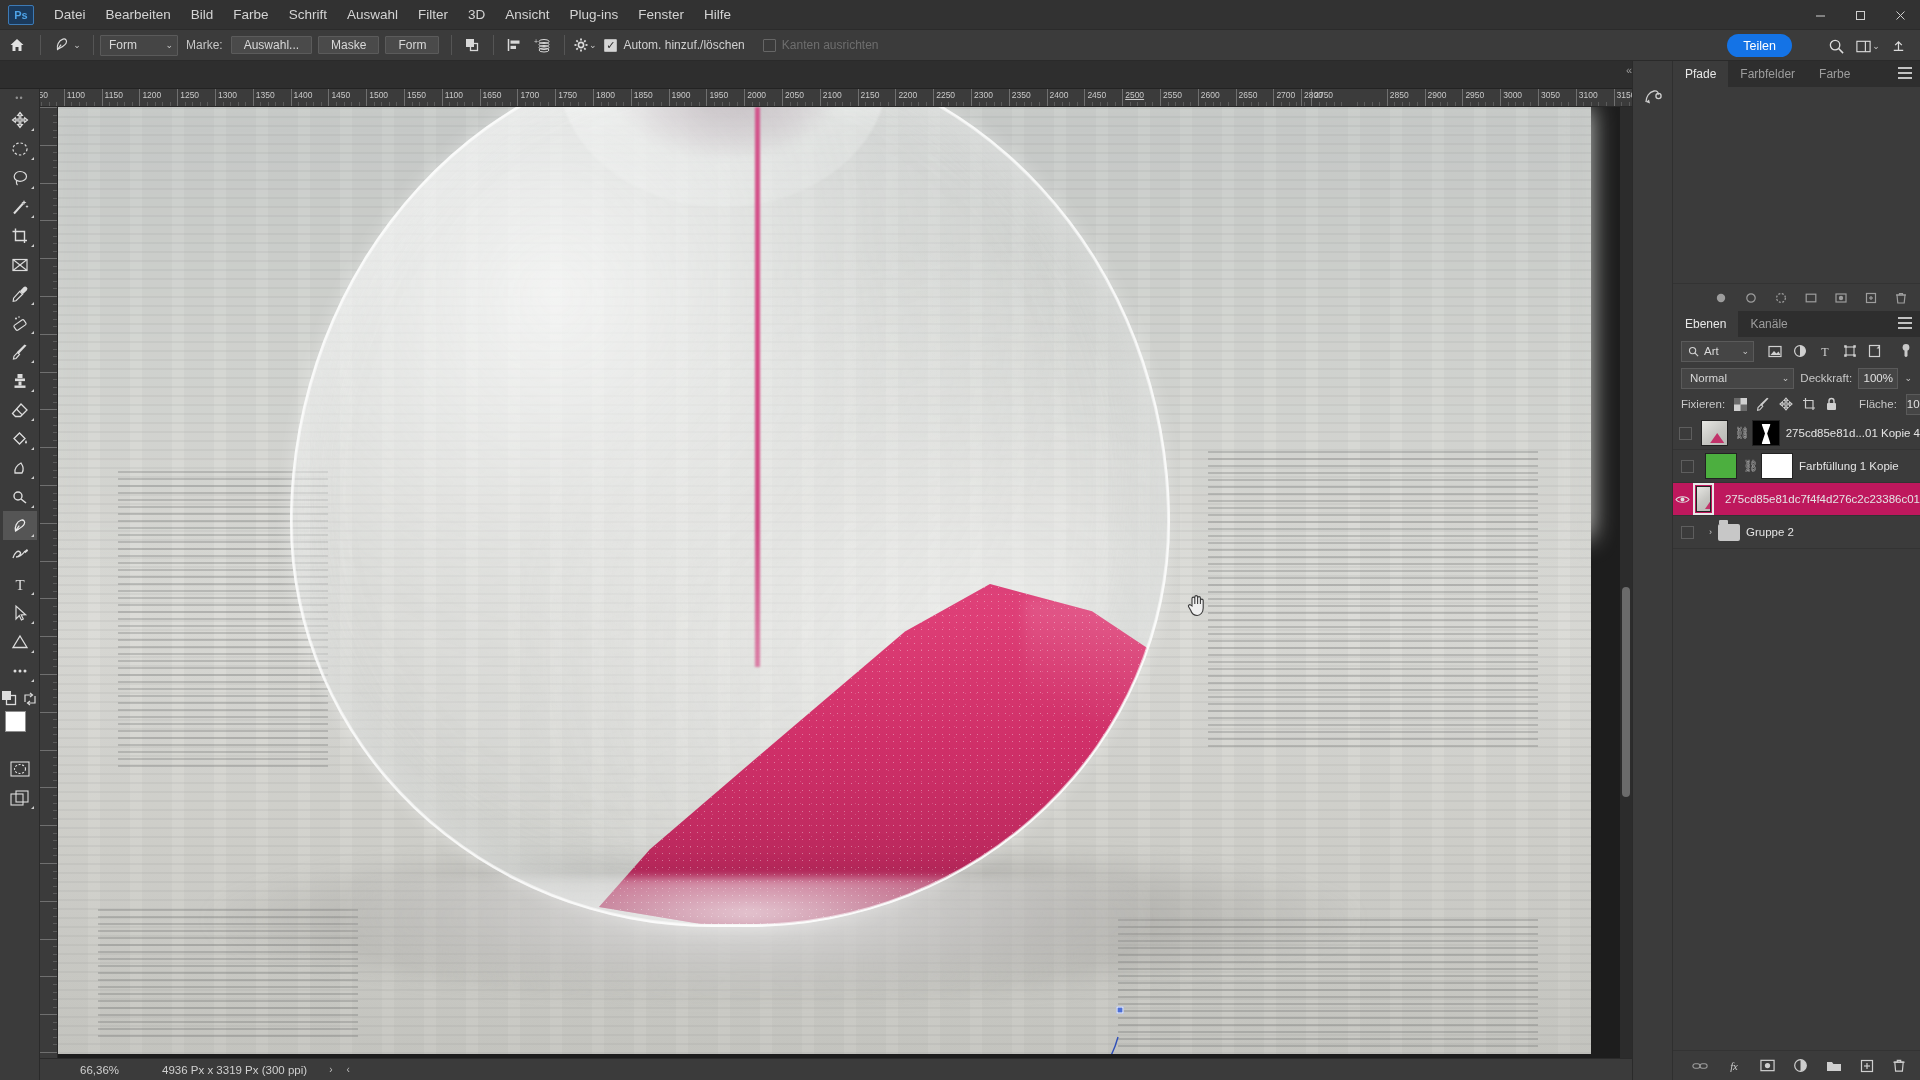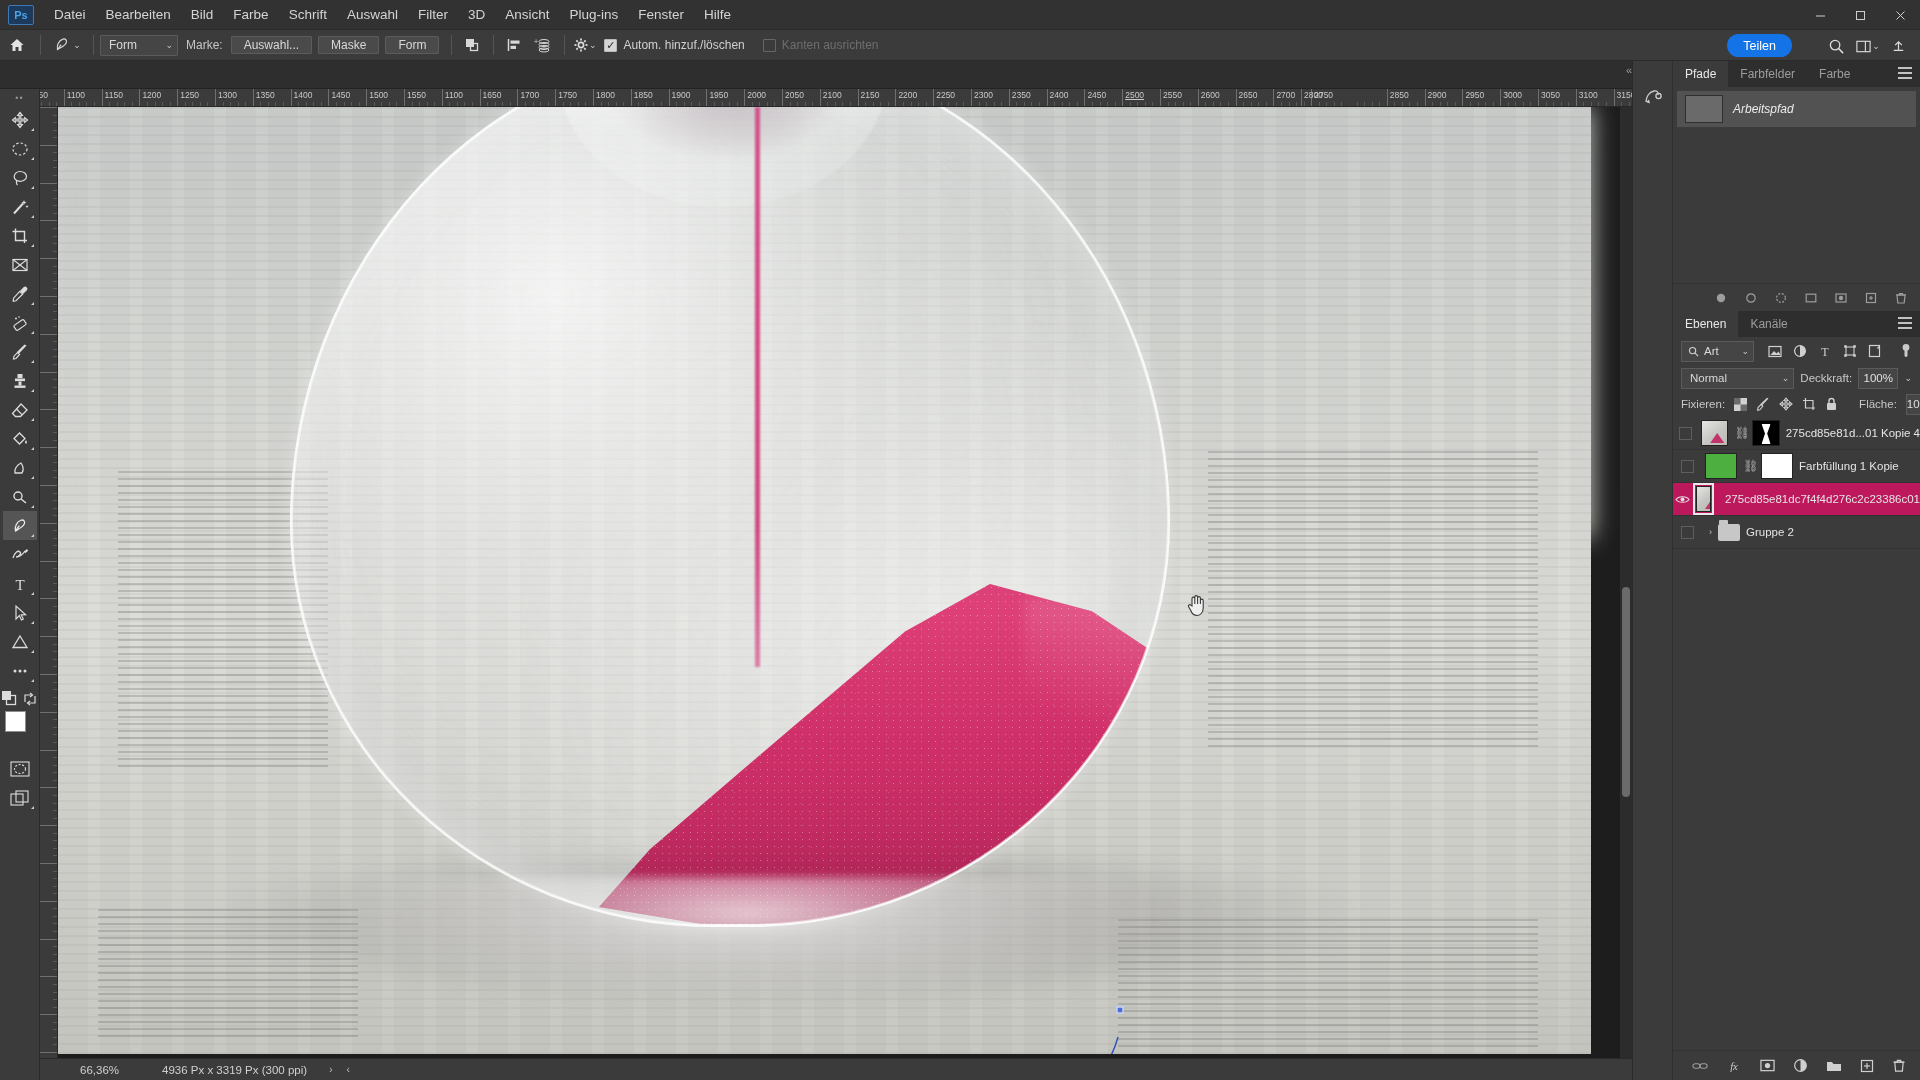--- a/index.html
+++ b/index.html
@@ -1132,24 +1132,20 @@
         <div class="ptab active">Pfade</div>
         <div class="ptab">Farbfelder</div>
         <div class="ptab">Farbe</div>
         <div class="panel-menu">
             <i></i>
             <i></i>
             <i></i>
           </div>
       </div>
 
-      <div class="path-row">
-        <div class="path-thumb"></div>
-        <div class="path-name">Arbeitspfad</div>
-      </div>
 
       <div class="paths-footer">
         <span>
           <svg width="14" height="14" viewBox="0 0 14 14">
               <circle cx="7" cy="7" r="4.2" fill="#9d9d9d"></circle>
             </svg>
         </span>
         <span>
           <svg width="14" height="14" viewBox="0 0 14 14">
               <circle cx="7" cy="7" r="4.2" fill="none" stroke="#9d9d9d" stroke-width="1.2"></circle>

